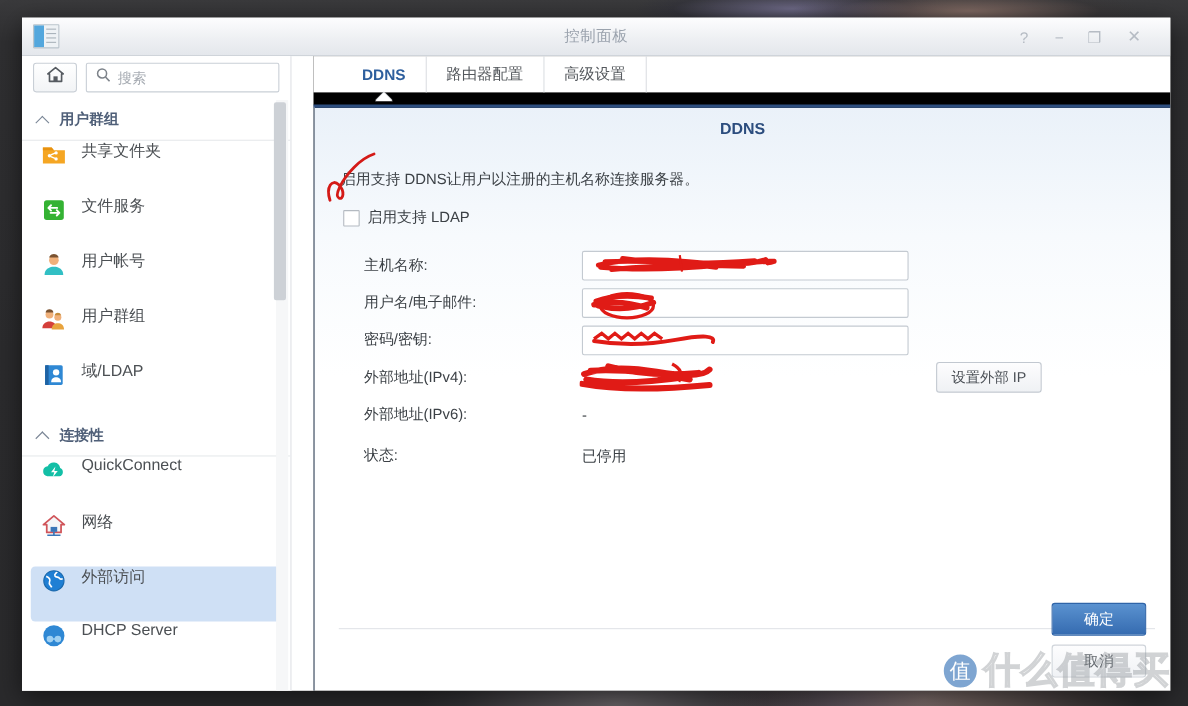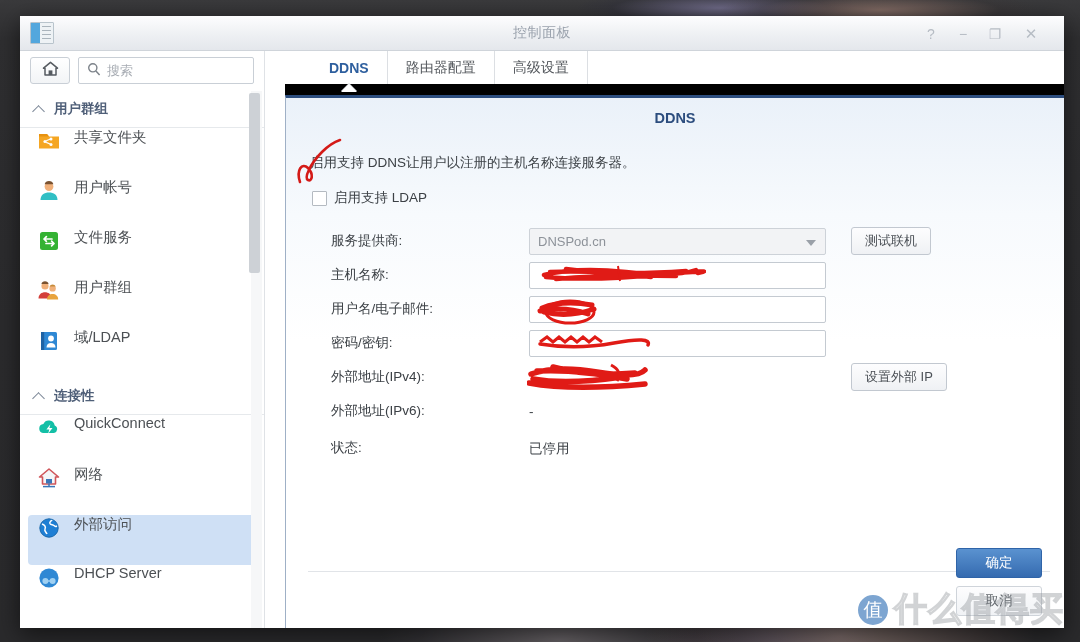--- a/index.html
+++ b/index.html
@@ -359,37 +359,37 @@
               <circle cx="15" cy="16.5" r="1.5" fill="#fff"></circle>
               <path d="M10.2 12.8 L14 11.3 M10.2 14.4 L14 16" stroke="#fff" stroke-width="1.2"></path>
             </svg>
           </span>
           <span>共享文件夹</span>
         </div>
 
         <div class="nav-item">
           <span class="nav-icon">
             <svg width="26" height="26" viewBox="0 0 26 26">
+              <rect x="4" y="4" width="18" height="18" rx="2.5" fill="#34b233"></rect>
+              <path d="M8 11 h8 M8 11 l2.4 -2.4 M8 11 l2.4 2.4" stroke="#fff" stroke-width="1.7" fill="none" stroke-linecap="round"></path>
+              <path d="M18 15.5 h-8 M18 15.5 l-2.4 -2.4 M18 15.5 l-2.4 2.4" stroke="#fff" stroke-width="1.7" fill="none" stroke-linecap="round"></path>
+            </svg>
+          </span>
+          <span>文件服务</span>
+        </div>
+
+        <div class="nav-item">
+          <span class="nav-icon">
+            <svg width="26" height="26" viewBox="0 0 26 26">
               <circle cx="13" cy="8.6" r="4.4" fill="#f0b07a"></circle>
               <path d="M8.6 6.2 a4.6 4.6 0 0 1 8.8 0 z" fill="#7a5230"></path>
               <path d="M4.5 22 c0-5 3.8-7.4 8.5-7.4 s8.5 2.4 8.5 7.4 z" fill="#31bfc4"></path>
             </svg>
           </span>
           <span>用户帐号</span>
-        </div>
-
-        <div class="nav-item">
-          <span class="nav-icon">
-            <svg width="26" height="26" viewBox="0 0 26 26">
-              <rect x="4" y="4" width="18" height="18" rx="2.5" fill="#34b233"></rect>
-              <path d="M8 11 h8 M8 11 l2.4 -2.4 M8 11 l2.4 2.4" stroke="#fff" stroke-width="1.7" fill="none" stroke-linecap="round"></path>
-              <path d="M18 15.5 h-8 M18 15.5 l-2.4 -2.4 M18 15.5 l-2.4 2.4" stroke="#fff" stroke-width="1.7" fill="none" stroke-linecap="round"></path>
-            </svg>
-          </span>
-          <span>文件服务</span>
         </div>
 
         <div class="nav-item">
           <span class="nav-icon">
             <svg width="26" height="26" viewBox="0 0 26 26">
               <circle cx="9" cy="8" r="3.6" fill="#f0b07a"></circle>
               <path d="M5.4 6 a3.7 3.7 0 0 1 7.2 0 z" fill="#7a5230"></path>
               <path d="M2.5 20.5 c0-4.2 3.2-6.2 6.5-6.2 s6.5 2 6.5 6.2 z" fill="#d43f3a"></path>
               <circle cx="16.6" cy="10.4" r="3.2" fill="#f0b07a"></circle>
               <path d="M13.5 8.6 a3.3 3.3 0 0 1 6.2 0 z" fill="#c68b3a"></path>
@@ -486,32 +486,20 @@
         <div id="dialog-title">DDNS</div>
         <div id="dialog-desc">启用支持 DDNS让用户以注册的主机名称连接服务器。</div>
 
         <div id="enable-row">
           <span class="checkbox"></span>
           <span id="enable-label">启用支持 LDAP</span>
         </div>
 
         <div id="form">
 
-          <div class="frow">
-            <div class="flabel">服务提供商:</div>
-            <div class="fctl">
-              <div class="sel">
-                <span>DNSPod.cn</span>
-                <span class="caret"></span>
-              </div>
-            </div>
-            <div class="fbtn-slot">
-              <div class="btn-sm">测试联机</div>
-            </div>
-          </div>
 
           <div class="frow">
             <div class="flabel">主机名称:</div>
             <div class="fctl">
               <div class="txt">
                 <svg class="redact" style="left:6px;top:-2px" width="170" height="26" viewBox="0 0 170 26">
                   <path d="M8 14 Q40 6 90 11 T160 9 M10 16 Q55 20 120 14 T162 12 M14 11 Q60 9 115 16
                            M20 18 Q70 13 140 15 M30 8 Q80 15 150 10" stroke="#e01b16" stroke-width="4.5" fill="none" stroke-linecap="round"></path>
                   <path d="M82 5 L84 20" stroke="#e01b16" stroke-width="2" fill="none"></path>
                 </svg>

